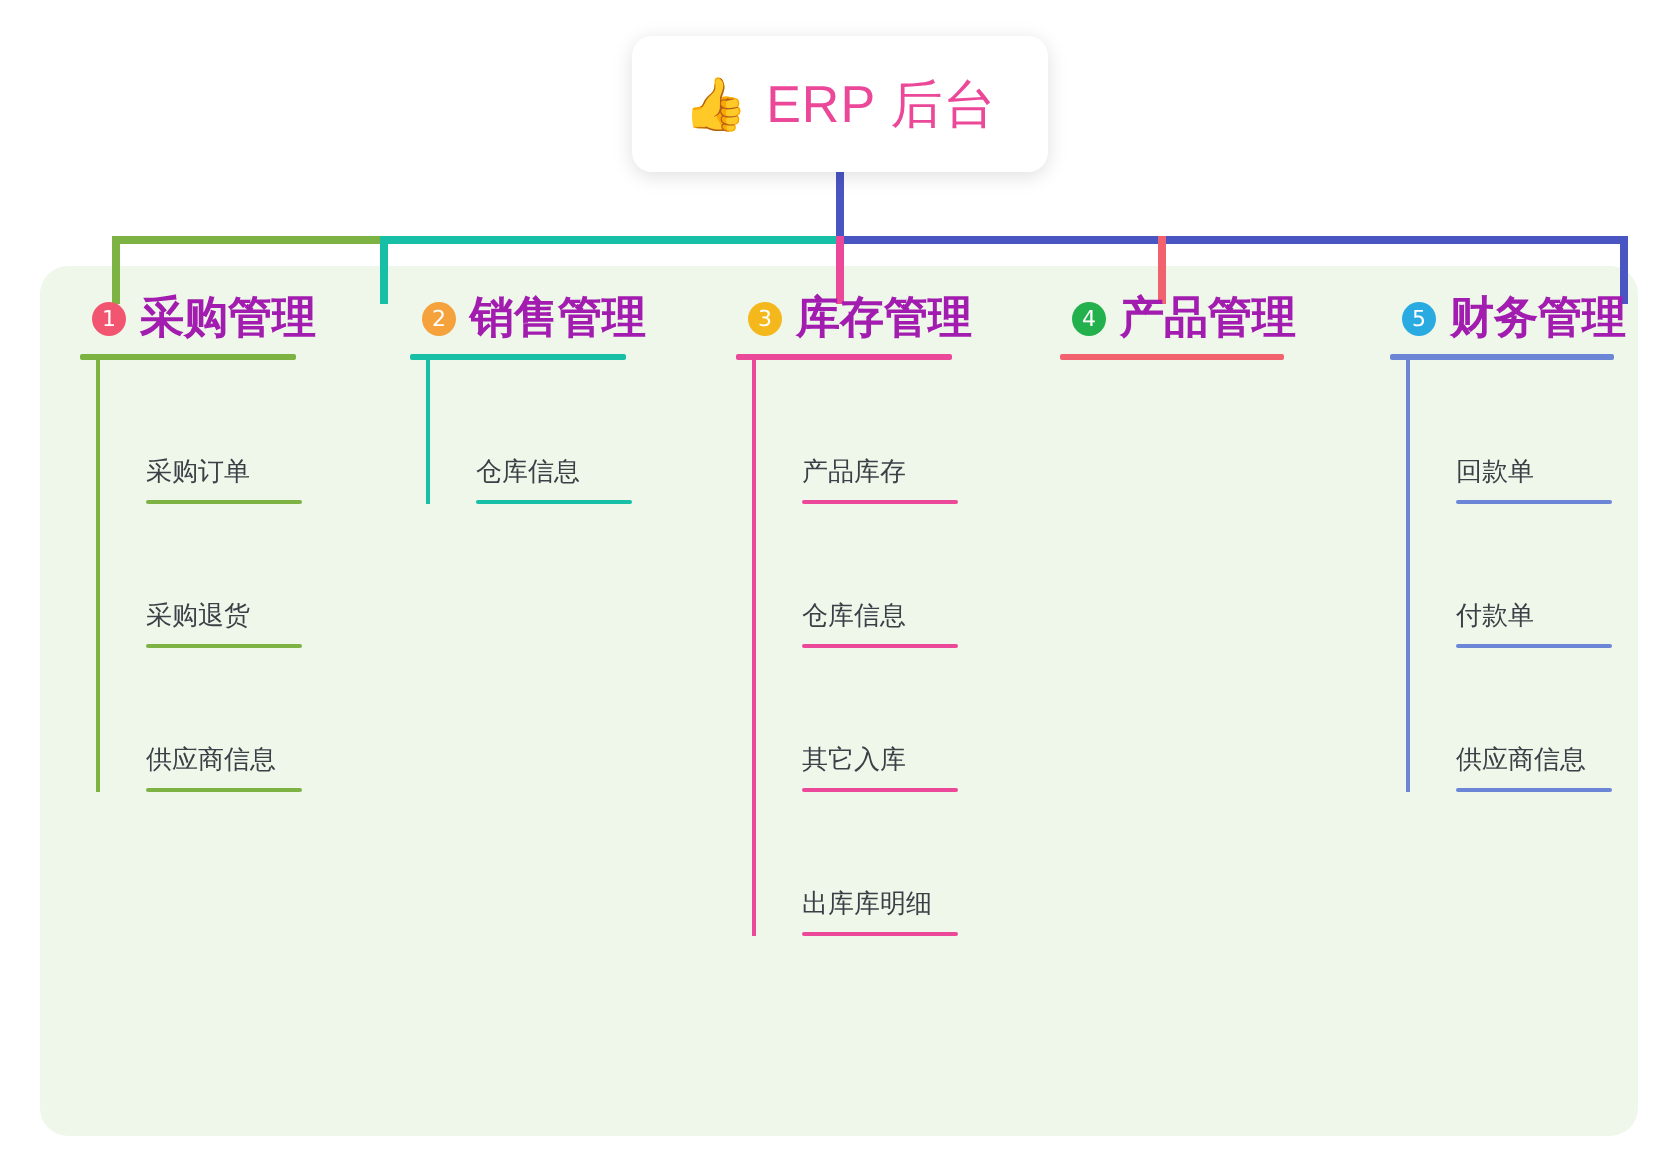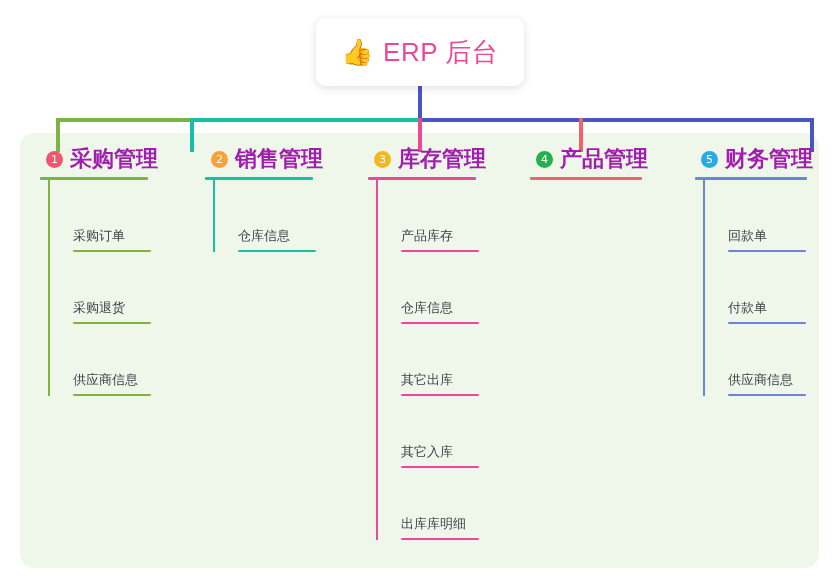--- a/index.html
+++ b/index.html
@@ -152,24 +152,20 @@
           <div class="spine" style="background: rgb(236, 72, 153);"></div>
           <div class="kid">
             <div class="kid-label">产品库存</div>
             <div class="kid-rule" style="background: rgb(236, 72, 153); width: 78px;"></div>
           </div>
           <div class="kid">
             <div class="kid-label">仓库信息</div>
             <div class="kid-rule" style="background: rgb(236, 72, 153); width: 78px;"></div>
           </div>
           <div class="kid">
-            <div class="kid-label">其它出库</div>
-            <div class="kid-rule" style="background: rgb(236, 72, 153); width: 78px;"></div>
-          </div>
-          <div class="kid">
             <div class="kid-label">其它入库</div>
             <div class="kid-rule" style="background: rgb(236, 72, 153); width: 78px;"></div>
           </div>
           <div class="kid">
             <div class="kid-label">出库库明细</div>
             <div class="kid-rule" style="background: rgb(236, 72, 153); width: 78px;"></div>
           </div>
         </div>
       </div>
       <div class="branch" style="left: 530px;">

